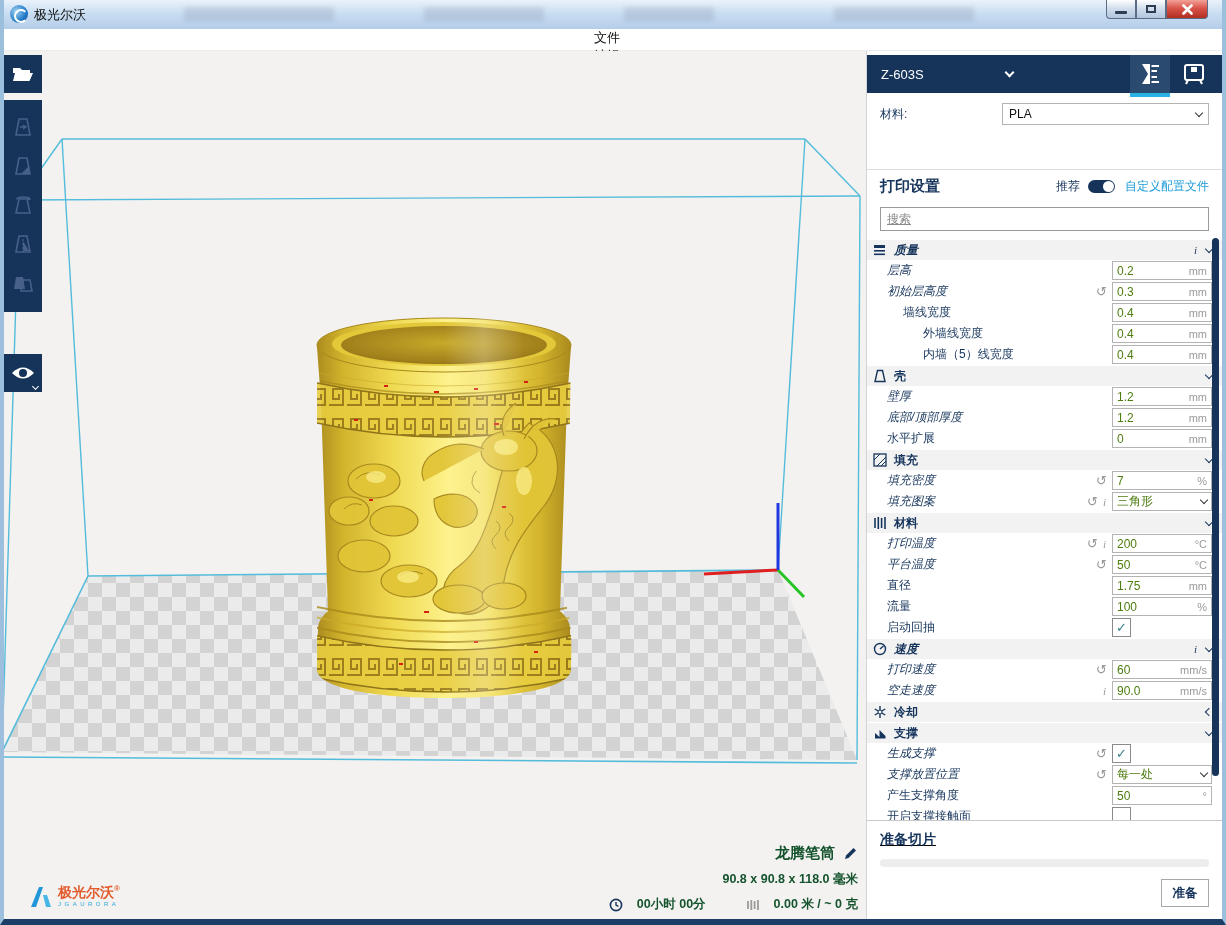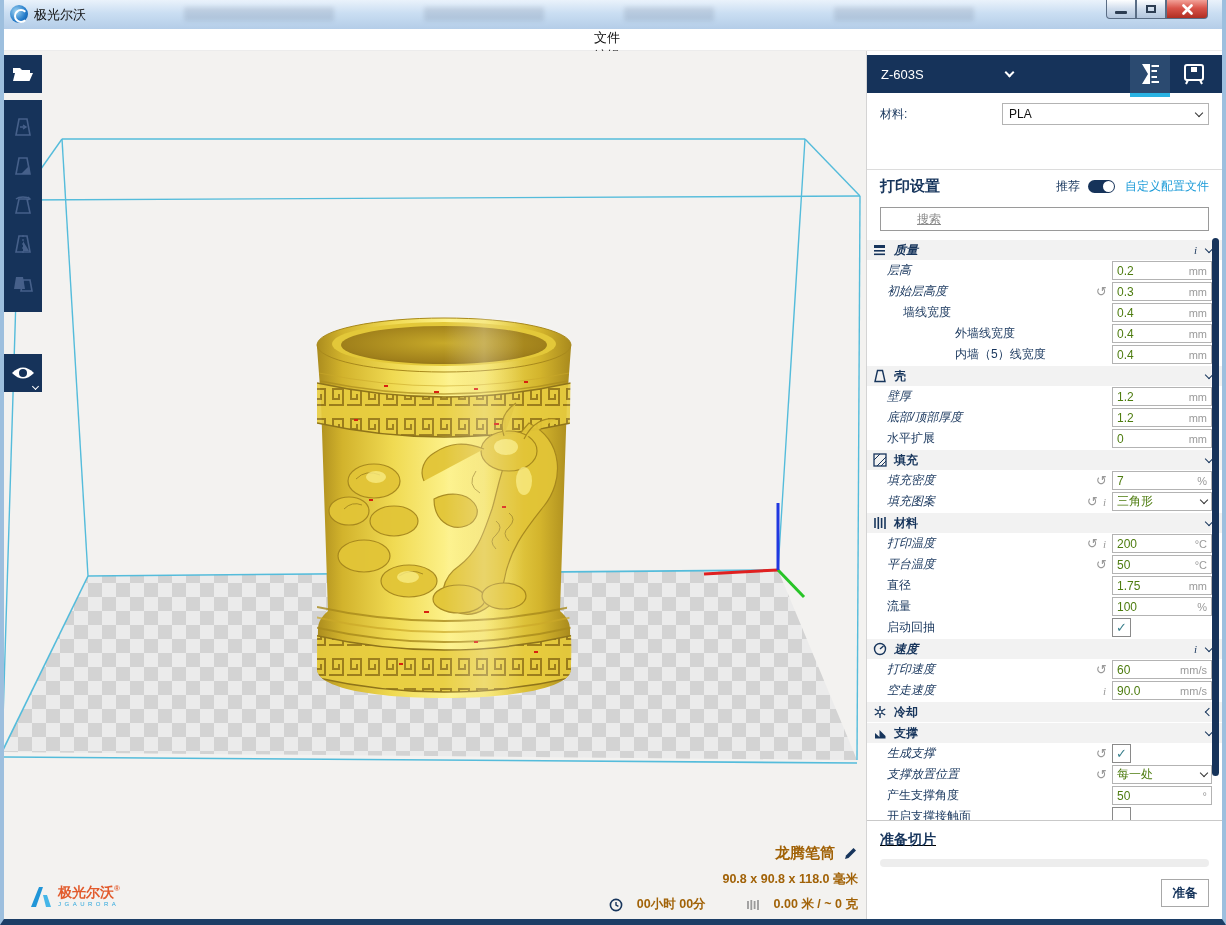--- a/index.html
+++ b/index.html
@@ -29,21 +29,21 @@
   .viewport { position:relative; flex:1; background:#f3f2f0; overflow:hidden; }
   .scene { position:absolute; left:0; top:0; }
   
   .tool-block { position:absolute; left:0; width:38px; background:#16335a; }
   .tb-open { top:4px; height:38px; }
   .tb-tools { top:49px; height:212px; display:flex; flex-direction:column; align-items:center; justify-content:space-around; padding:8px 0; }
   .tb-view { top:265px; height:38px; }
   .tb-btn { width:38px; height:38px; display:flex; align-items:center; justify-content:center; position:relative; }
   .tb-chev { position:absolute; right:4px; bottom:3px; width:5px; height:5px; border-right:1.5px solid #fff; border-bottom:1.5px solid #fff; transform:rotate(45deg); }
   
-  .job-info { position:absolute; right:8px; bottom:6px; text-align:right; color:#a16207; }
+  .job-info { position:absolute; right:8px; bottom:6px; text-align:right; color:#14532d; }
   .job-name { font-size:15px; font-weight:bold; display:flex; align-items:center; justify-content:flex-end; gap:8px; }
   .job-dims { font-size:12.5px; font-weight:bold; margin-top:8px; }
   .job-stats { font-size:12.5px; font-weight:bold; margin-top:8px; display:flex; align-items:center; justify-content:flex-end; gap:14px; }
   .job-stats .sep { width:12px; }
   
   .brand { position:absolute; left:26px; bottom:10px; display:flex; align-items:flex-start; gap:6px; }
   .brand-text { display:flex; flex-direction:column; line-height:1; }
   .brand-cn { color:#e25b2d; font-weight:bold; font-size:14px; }
   .brand-cn sup { font-size:8px; }
   .brand-en { color:#2ba6dc; font-size:6px; letter-spacing:3.5px; margin-top:2px; }
@@ -63,34 +63,34 @@
   .combo .star { color:#555; font-size:12px; margin-right:4px; font-family:"DejaVu Sans",sans-serif; }
   .chev { width:6px; height:6px; border-right:1.6px solid #333; border-bottom:1.6px solid #333; transform:rotate(45deg); margin-top:-3px; }
   .divider { position:absolute; left:0; right:0; top:118px; height:1px; background:#dcdcdc; }
   .ps-header { position:absolute; top:126px; left:13px; right:13px; display:flex; align-items:center; }
   .ps-title { font-size:15px; font-weight:bold; color:#17355c; flex:1; }
   .ps-reco { font-size:12px; color:#17355c; margin-right:8px; }
   .toggle { width:27px; height:13px; border-radius:7px; background:#16335a; position:relative; margin-right:10px; }
   .toggle .knob { position:absolute; right:1px; top:1px; width:11px; height:11px; border-radius:50%; background:#fff; }
   .ps-link { font-size:12px; color:#1e9cd8; }
   .searchbox { position:absolute; top:156px; left:13px; right:13px; height:24px; border:1px solid #9a9a9a; display:flex; align-items:center; padding:0 6px; }
-  .searchbox .ph { font-size:12px; color:#8a8a8a; text-decoration:underline;margin-left:30px; }
+  .searchbox .ph { font-size:12px; color:#8a8a8a; text-decoration:underline; }
   
   .settings { position:absolute; top:188px; left:0; right:0; bottom:88px; overflow:hidden; }
   .cat-row { height:20px; background:#f2f2f2; display:flex; align-items:center; padding:0 10px 0 5px; margin-top:1px; }
   .cat-row .cicon { width:16px; display:flex; justify-content:center; }
   .cat-label { font-size:12px; font-weight:bold; color:#17355c; margin-left:6px; }
   .cat-right { margin-left:auto; display:flex; align-items:center; gap:9px; }
   .cat-info { font-size:11px; font-style:italic; font-family:"Liberation Serif",serif; color:#17355c; }
   .chev-n { width:6px; height:6px; border-right:1.6px solid #17355c; border-bottom:1.6px solid #17355c; transform:rotate(45deg); margin-top:-2px; }
   .chev-l { width:6px; height:6px; border-right:1.6px solid #17355c; border-bottom:1.6px solid #17355c; transform:rotate(135deg); }
   .set-row { height:21px; display:flex; align-items:center; padding-right:10px; }
   .set-label { font-size:12px; color:#17355c; flex:1; white-space:nowrap; overflow:hidden; }
   .it { font-style:italic; }
-  .ind1 { padding-left:20px; } .ind2 { padding-left:36px; } .ind3 { padding-left:88px; }
+  .ind1 { padding-left:20px; } .ind2 { padding-left:36px; } .ind3 { padding-left:56px; }
   .reset { color:#9a9a9a; font-size:13px; margin-right:5px; font-family:"DejaVu Sans",sans-serif; line-height:1; }
   .rinfo { color:#9a9a9a; font-size:11px; font-style:italic; font-family:"Liberation Serif",serif; margin-right:6px; }
   .ctl { width:100px; height:19px; border:1px solid #b3b3b3; background:#fff; display:flex; align-items:center; padding:0 4px; flex:none; }
   .ctl .v { font-size:12px; color:#4d7c0f; flex:1; white-space:nowrap; overflow:hidden; }
   .ctl .u { font-size:11px; color:#9a9a9a; }
   .ctl-check { width:19px; height:19px; border:1px solid #8a8a8a; background:#fff; flex:none; display:flex; align-items:center; justify-content:center;
                font-family:"DejaVu Sans",sans-serif; font-size:13px; font-weight:bold; color:#3a7f8c; margin-left:81px; margin-right:-81px; }
   .ctl-check { margin:0; }
   .check-wrap { width:100px; flex:none; display:flex; }
   

